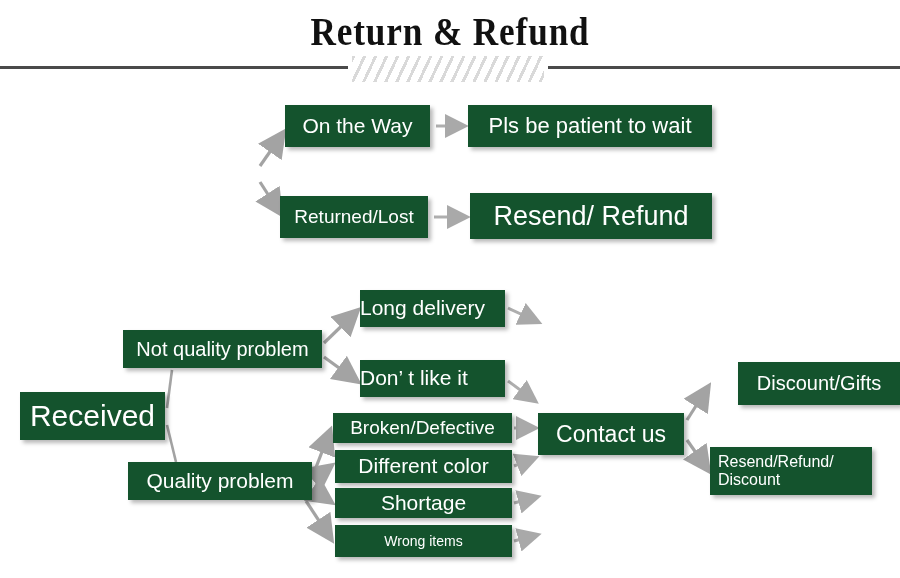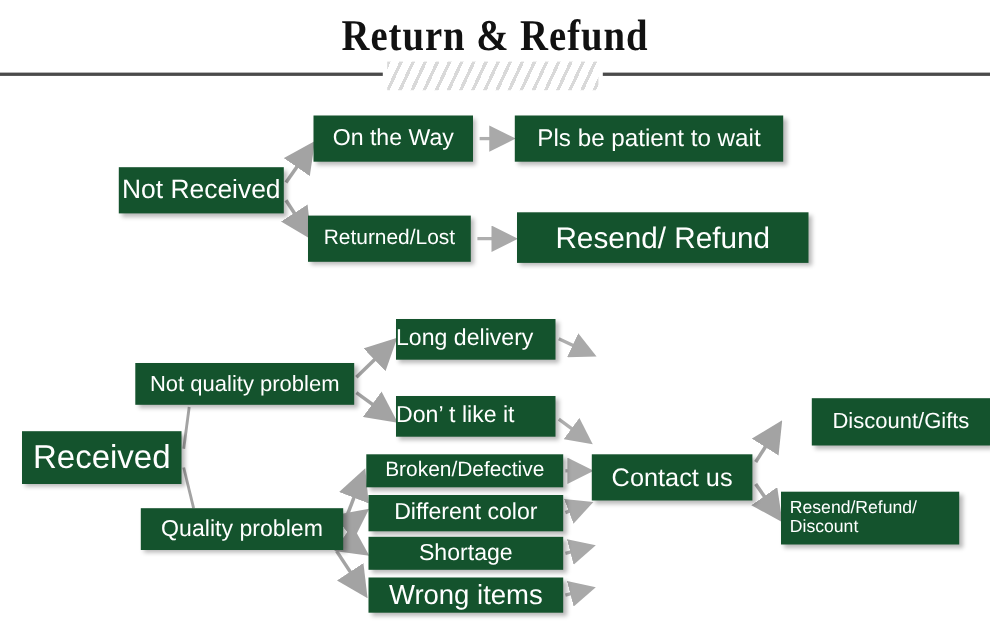--- a/index.html
+++ b/index.html
@@ -54,32 +54,32 @@
     font-weight:400;
   }
   .node.leftalign{justify-content:flex-start;}
   .node.wrap{white-space:normal;}
 
   
   #n-not-received   {left:108px;top:152px;width:150px;height:42px;font-size:24px;}
   #n-on-the-way     {left:285px;top:105px;width:145px;height:42px;font-size:21px;}
   #n-pls-wait       {left:468px;top:105px;width:244px;height:42px;font-size:22px;}
   #n-returned-lost  {left:280px;top:196px;width:148px;height:42px;font-size:19px;}
-  #n-resend-refund  {left:470px;top:193px;width:265px;height:46px;font-size:27px;text-align:right;}
+  #n-resend-refund  {left:470px;top:193px;width:242px;height:46px;font-size:27px;text-align:right;}
 
   #n-received       {left:20px;top:392px;width:145px;height:48px;font-size:30px;}
   #n-not-quality    {left:123px;top:330px;width:199px;height:38px;font-size:20px;}
   #n-quality        {left:128px;top:462px;width:184px;height:38px;font-size:21px;}
 
   #n-long-delivery  {left:360px;top:290px;width:145px;height:37px;font-size:21px;}
   #n-dont-like      {left:360px;top:360px;width:145px;height:37px;font-size:21px;}
   #n-broken         {left:333px;top:413px;width:179px;height:30px;font-size:19px;}
   #n-diff-color     {left:335px;top:450px;width:177px;height:33px;font-size:21px;}
   #n-shortage       {left:335px;top:488px;width:177px;height:30px;font-size:21px;}
-  #n-wrong-items    {left:335px;top:525px;width:177px;height:32px;font-size:25px;}
+  #n-wrong-items    {left:335px;top:525px;width:177px;height:32px;font-size:14px;}
 
   #n-contact-us     {left:538px;top:413px;width:146px;height:42px;font-size:23px;}
   #n-discount-gifts {left:710px;top:362px;width:162px;height:43px;font-size:20px;margin-left:28px;}
   #n-resend-discount{left:710px;top:447px;width:162px;height:48px;font-size:16px;padding-left:8px;line-height:1.15;}
 </style>
 </head>
 <body>
 
 <div id="stage">
 
@@ -125,21 +125,20 @@
       <path d="M514,503 L537,497" marker-end="url(#ahs)"></path>
       <path d="M514,541 L537,535" marker-end="url(#ahs)"></path>
     </g>
     <g stroke="#a3a3a3" stroke-width="3.2" fill="none">
 
       <path d="M687,420 L708,387" marker-end="url(#ah)"></path>
       <path d="M687,440 L708,470" marker-end="url(#ah)"></path>
     </g>
   </svg>
 
-  <div class="node" id="n-not-received">Not Received</div>
   <div class="node" id="n-on-the-way">On the Way</div>
   <div class="node" id="n-pls-wait">Pls be patient to wait</div>
   <div class="node" id="n-returned-lost">Returned/Lost</div>
   <div class="node" id="n-resend-refund">Resend/ Refund</div>
 
   <div class="node" id="n-not-quality">Not quality problem</div>
   <div class="node" id="n-received">Received</div>
   <div class="node" id="n-quality">Quality problem</div>
 
   <div class="node leftalign" id="n-long-delivery">Long delivery</div>

